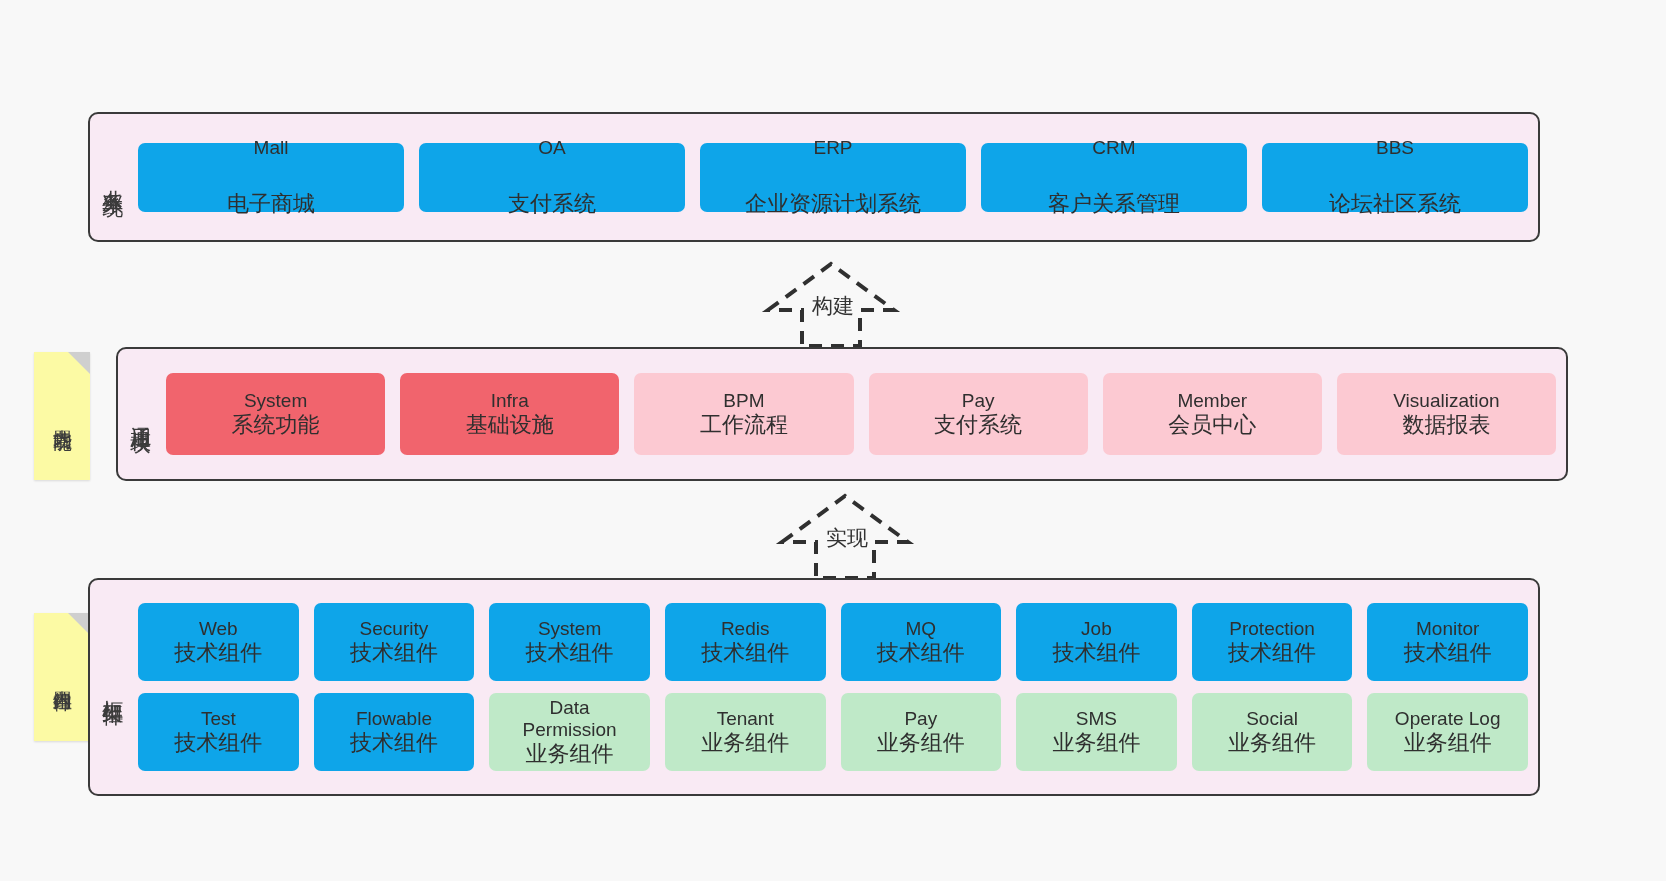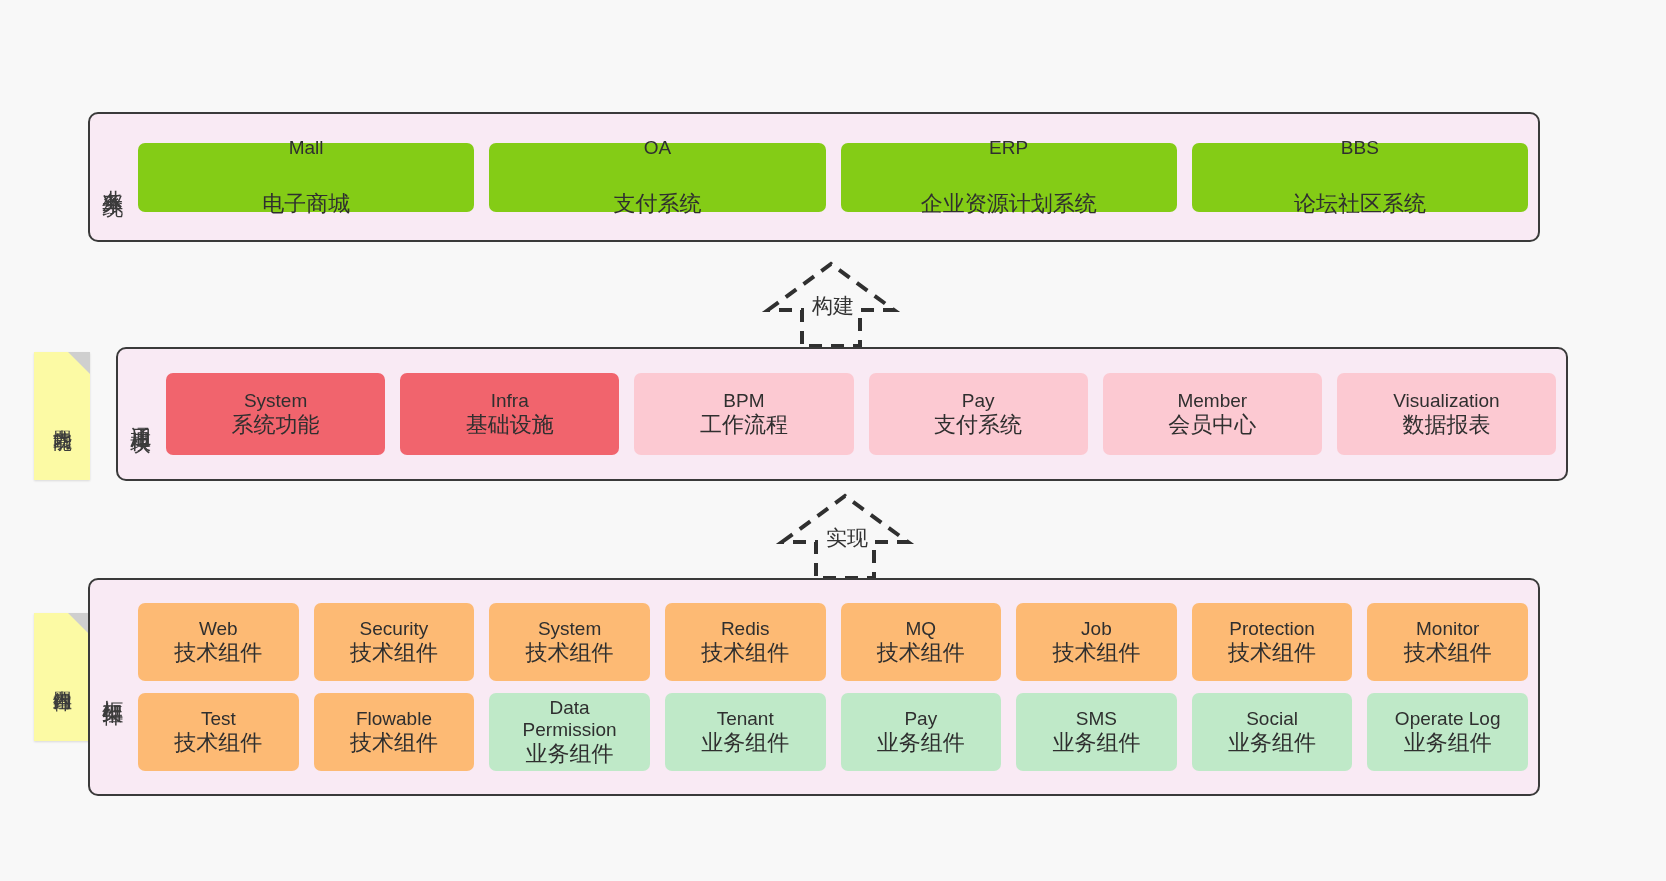--- a/index.html
+++ b/index.html
@@ -64,24 +64,24 @@
     align-items: center;
     justify-content: center;
     text-align: center;
     color: #2f2f2f;
     line-height: 1.18;
     padding: 6px 4px;
   }
   .cell .t1 { font-size: 19px; }
   .cell .t2 { font-size: 22px; }
 
-  .biz  { background: #84cc16; height: 69px; gap: 32px; }
+  .biz  { background: #0ea5e9; height: 69px; gap: 32px; }
   .mod-strong { background: #f1646d; height: 82px; }
   .mod-light  { background: #fcc9d2; height: 82px; }
-  .fw-tech { background: #fdba74; height: 78px; }
+  .fw-tech { background: #0ea5e9; height: 78px; }
   .fw-biz  { background: #bfe9c8; height: 78px; }
 
   
   .note {
     position: absolute;
     width: 56px;
     background: #fcfaa4;
     display: flex;
     align-items: center;
     justify-content: center;
@@ -128,20 +128,24 @@
         </div>
         <div class="cell biz">
           <span class="t1">OA</span>
           <span class="t2">支付系统</span>
         </div>
         <div class="cell biz">
           <span class="t1">ERP</span>
           <span class="t2">企业资源计划系统</span>
         </div>
         <div class="cell biz">
+          <span class="t1">CRM</span>
+          <span class="t2">客户关系管理</span>
+        </div>
+        <div class="cell biz">
           <span class="t1">BBS</span>
           <span class="t2">论坛社区系统</span>
         </div>
 
       </div>
     </div>
   </div>
 
   <div class="arrow" style="left:756px; top:258px;">
     <svg width="150" height="90" viewBox="0 0 150 90">

